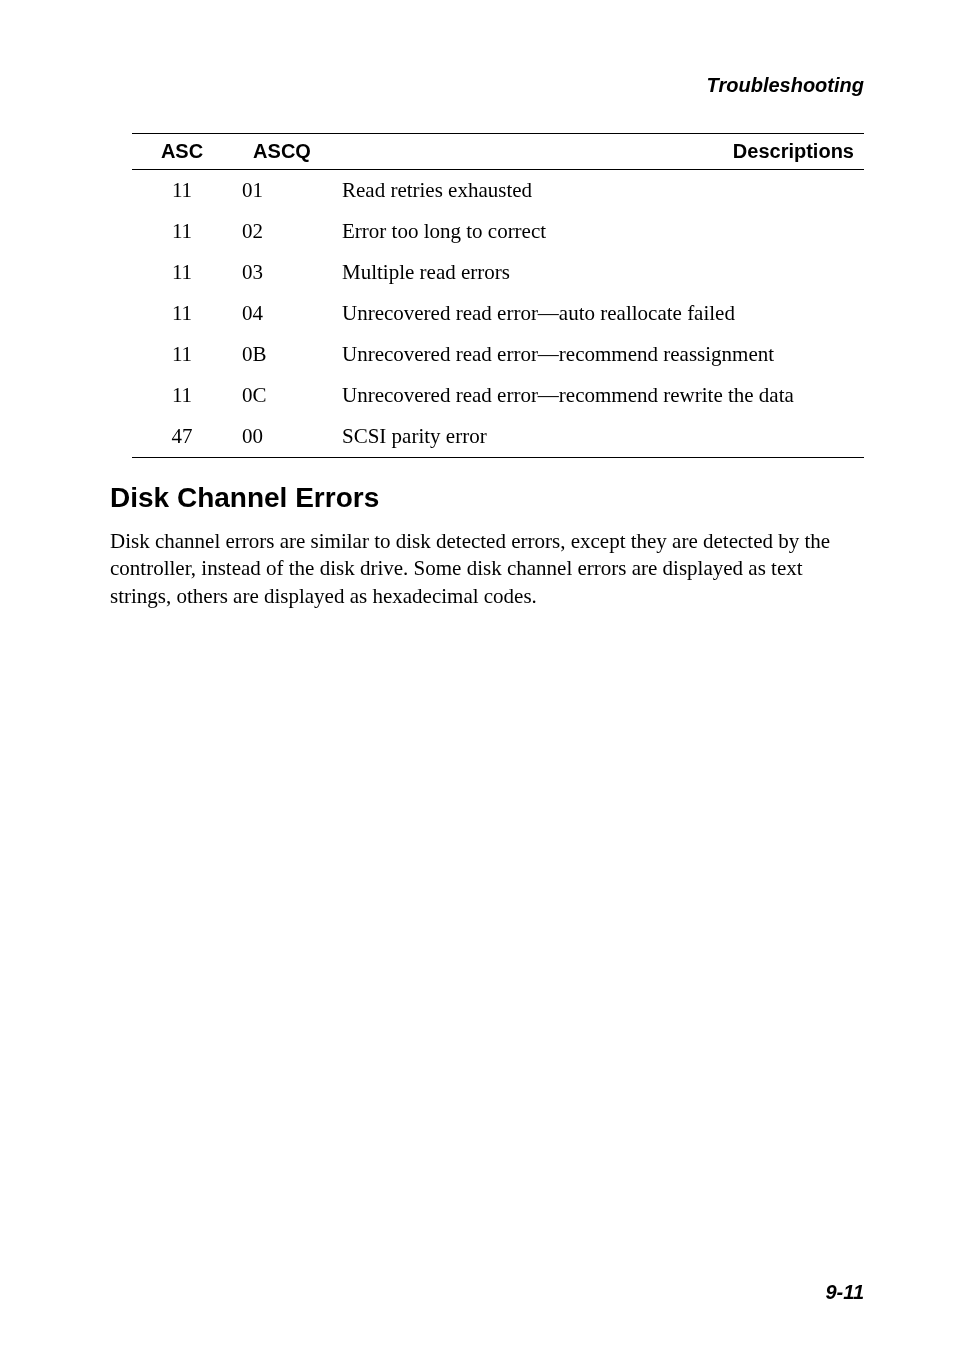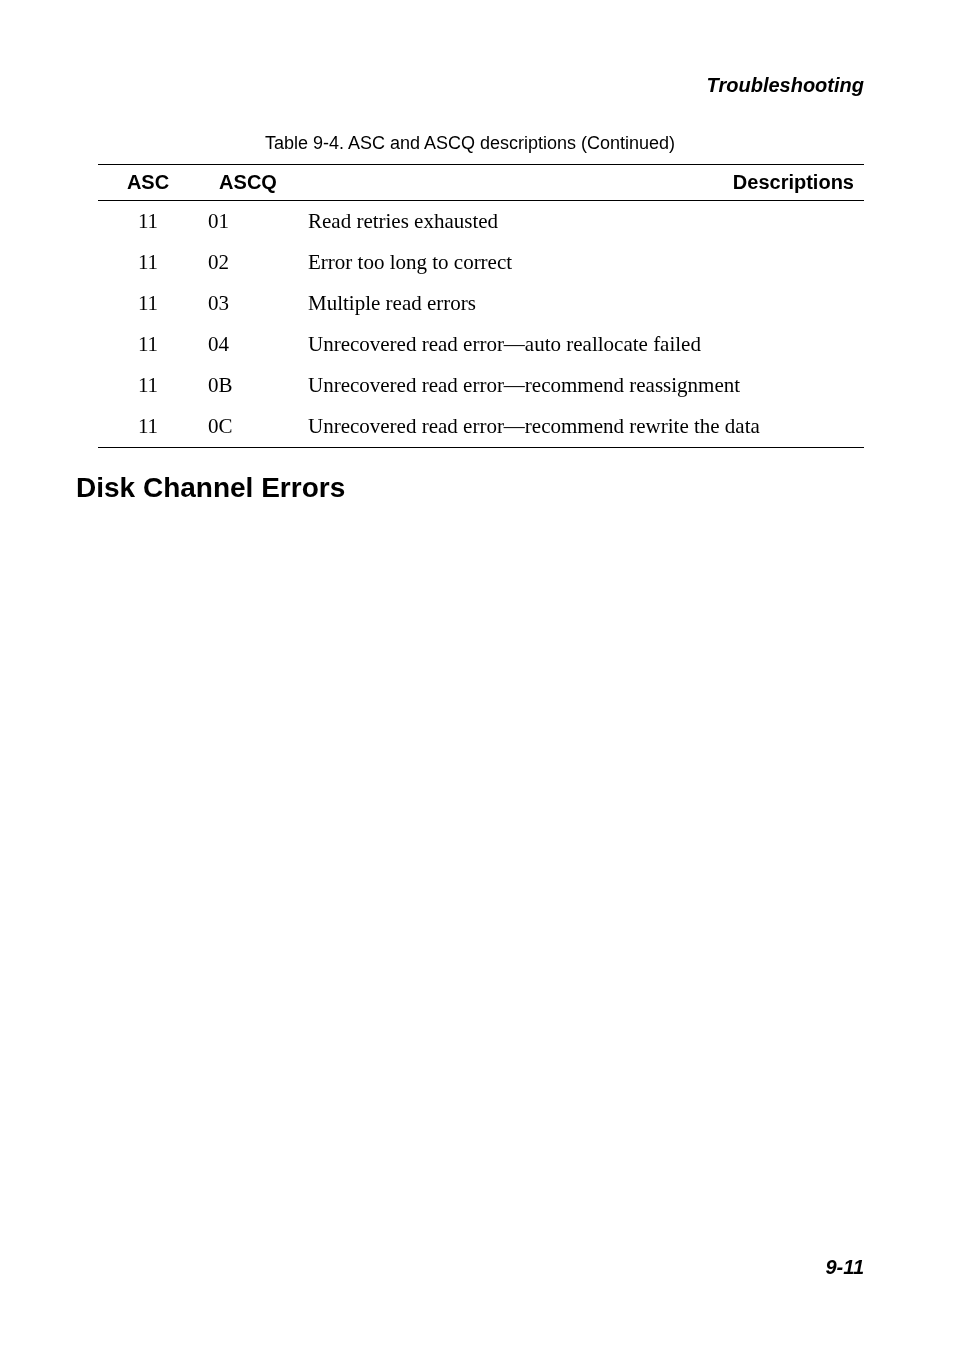--- a/index.html
+++ b/index.html
@@ -10,21 +10,21 @@
     html, body {
       width: 954px;
       height: 1352px;
       background: #ffffff;
       font-family: "Times New Roman", Times, serif;
       color: #000000;
     }
     .page {
       width: 954px;
       height: 1352px;
-      padding: 74px 90px 60px 76px;
+      padding: 74px 90px 60px 110px;
       position: relative;
     }
     .running-head {
       text-align: right;
       font-family: Arial, Helvetica, sans-serif;
       font-weight: bold;
       font-style: italic;
       font-size: 20px;
       margin-bottom: 36px;
     }
@@ -80,36 +80,35 @@
       margin-top: 24px;
       margin-bottom: 14px;
     }
     p.body-text {
       font-family: "Times New Roman", Times, serif;
       font-size: 21px;
       line-height: 1.3;
     }
     .page-number {
       position: absolute;
-      bottom: 73px;
+      bottom: 48px;
       right: 90px;
       font-family: Arial, Helvetica, sans-serif;
       font-weight: bold;
       font-style: italic;
       font-size: 20px;
     }
   </style>
 </head>
 <body>
 
 <div class="page">
 
   <div class="running-head">Troubleshooting</div>
 
-  <div class="table-caption">Table 9-4. ASC and ASCQ descriptions (Continued)</div>
 
   <table>
     <thead>
       <tr>
         <th class="col-asc">ASC</th>
         <th class="col-ascq">ASCQ</th>
         <th class="col-desc">Descriptions</th>
       </tr>
     </thead>
     <tbody>
@@ -136,21 +135,27 @@
       <tr>
         <td class="col-asc">11</td>
         <td class="col-ascq">0B</td>
         <td class="col-desc">Unrecovered read error—recommend reassignment</td>
       </tr>
       <tr>
         <td class="col-asc">11</td>
         <td class="col-ascq">0C</td>
         <td class="col-desc">Unrecovered read error—recommend rewrite the data</td>
       </tr>
+      <tr>
+        <td class="col-asc">47</td>
+        <td class="col-ascq">00</td>
+        <td class="col-desc">SCSI parity error</td>
+      </tr>
     </tbody>
   </table>
 
   <h2 class="section-heading">Disk Channel Errors</h2>
 
+  <p class="body-text">Disk channel errors are similar to disk detected errors, except they are detected by the controller, instead of the disk drive. Some disk channel errors are displayed as text strings, others are displayed as hexadecimal codes.</p>
 
   <div class="page-number">9-11</div>
 
 </div>
 
 </body></html>

